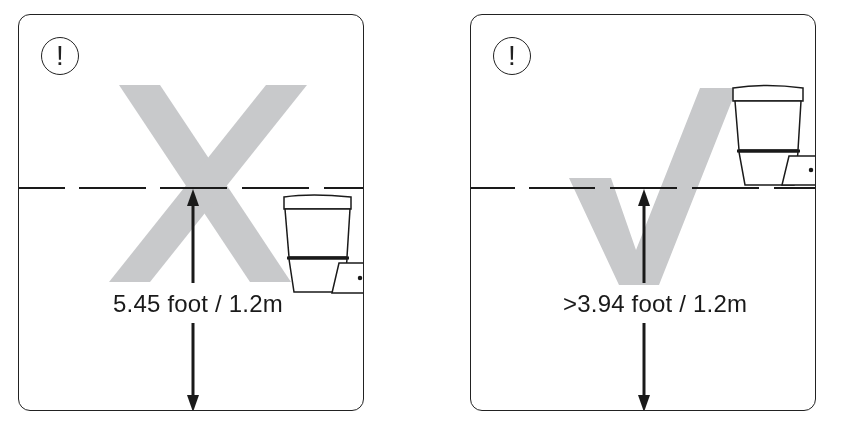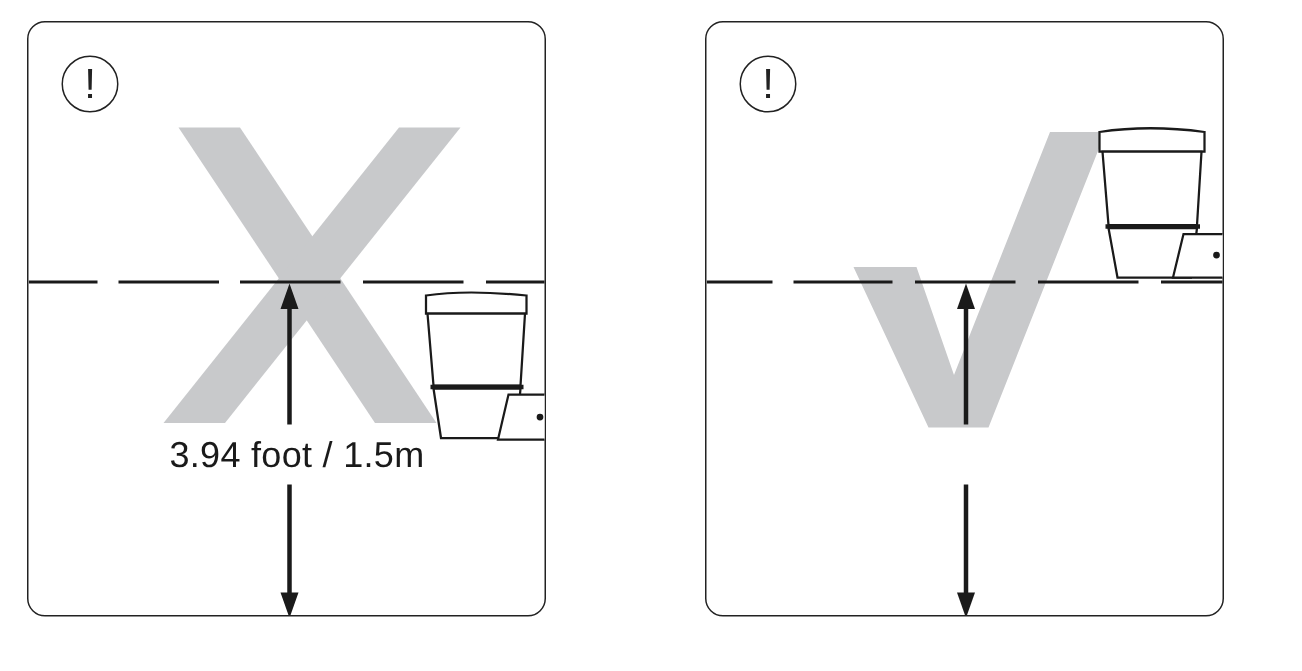--- a/index.html
+++ b/index.html
@@ -38,21 +38,21 @@
     <g fill="#fff" stroke="#1a1a1a" stroke-width="1.5">
       <path d="M265,182 Q292,178 332,182 L332,194 L265,194 Z"></path>
       <path d="M266,194 L331,194 L328,242 L270,242 Z"></path>
       <line x1="268" y1="243" x2="330" y2="243" stroke-width="3"></line>
       <path d="M270,244 L328,244 L325,277 L275,277 Z"></path>
       <path d="M320,248 L348,248 L348,278 L313,278 Z"></path>
       <circle cx="341" cy="263" r="1.5" fill="#1a1a1a"></circle>
     </g>
   </svg>
   <div class="warn">!</div>
-  <div class="label" style="left:94px;top:275px;">3.94 foot / 1.5m</div>
+  <div class="label" style="left:94px;top:275px;">5.45 foot / 1.2m</div>
 </div>
 
 <div class="panel" style="left:470px;">
   <svg width="346" height="397" viewBox="0 0 346 397">
 
     <g fill="#c8c9cb">
       <polygon points="98,163 140,163 165,235 229,73 266,73 188,270 148,270"></polygon>
     </g>
 
     <g fill="#fff" stroke="#1a1a1a" stroke-width="1.5">
@@ -73,13 +73,14 @@
     </g>
 
     <g fill="#1a1a1a" stroke="#1a1a1a">
       <line x1="173" y1="185" x2="173" y2="268" stroke-width="3"></line>
       <polygon points="173,174 167,191 179,191" stroke="none"></polygon>
       <line x1="173" y1="308" x2="173" y2="384" stroke-width="3"></line>
       <polygon points="173,397 167,380 179,380" stroke="none"></polygon>
     </g>
   </svg>
   <div class="warn">!</div>
+  <div class="label" style="left:92px;top:275px;">&gt;3.94 foot / 1.2m</div>
 </div>
 
 </body></html>

